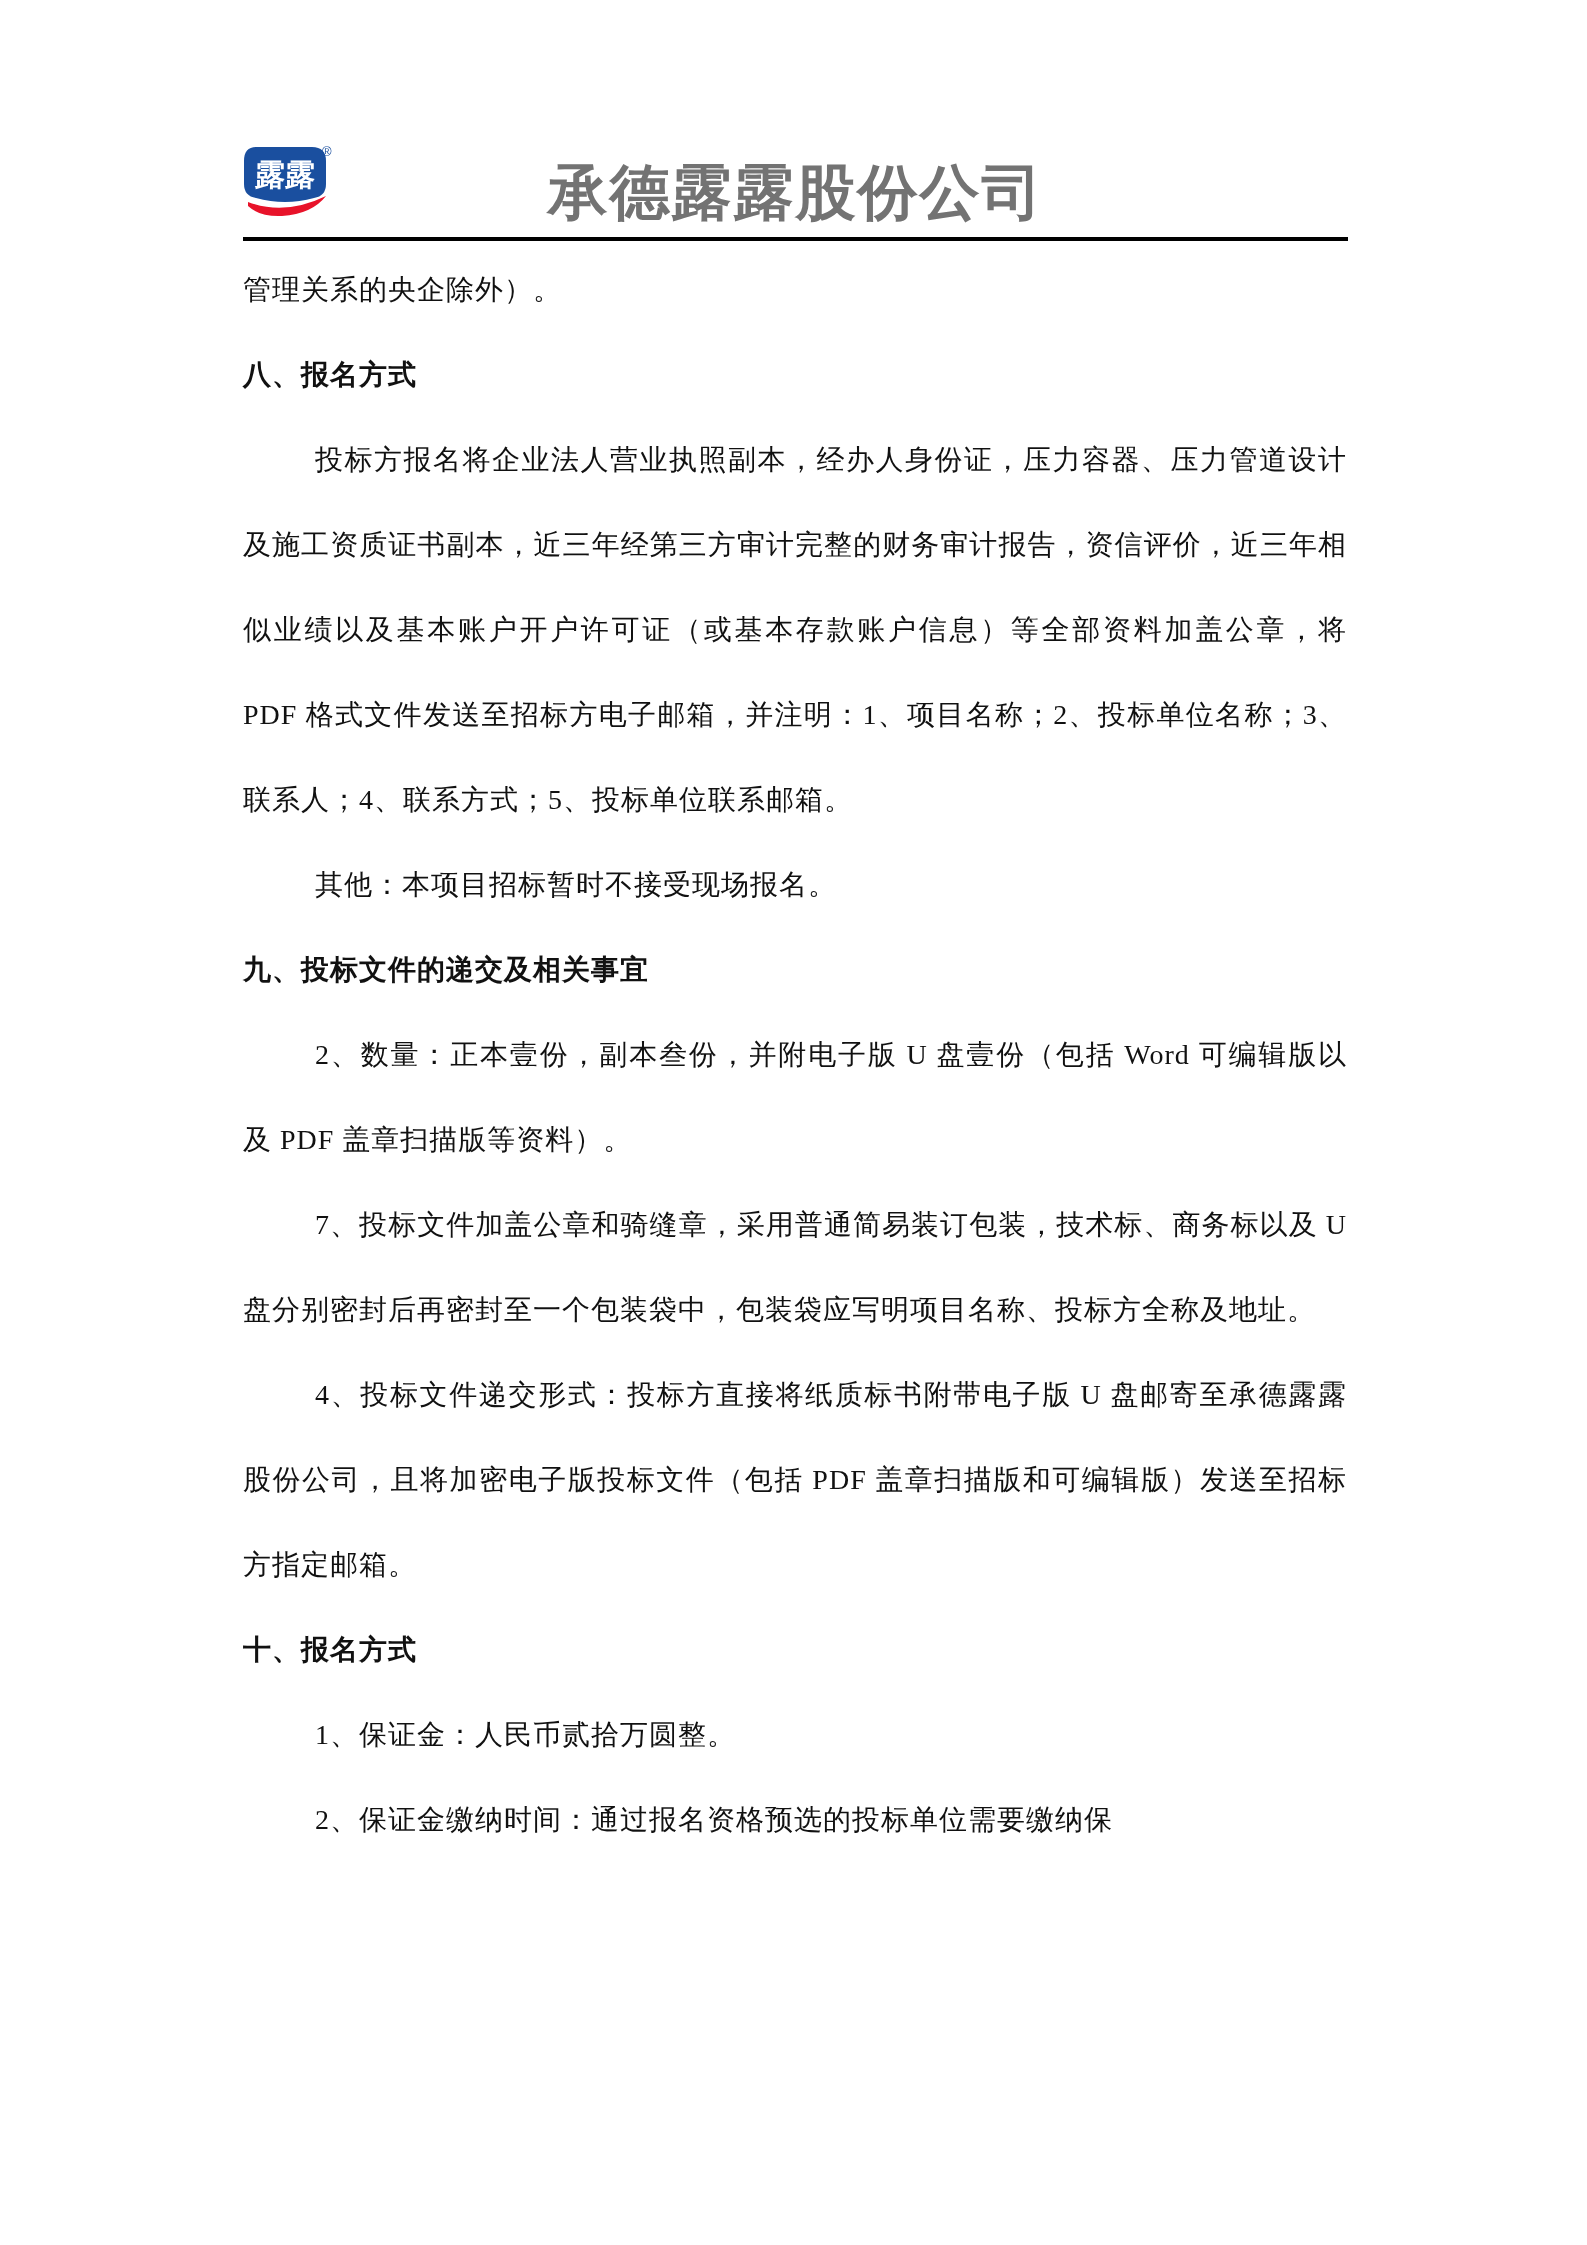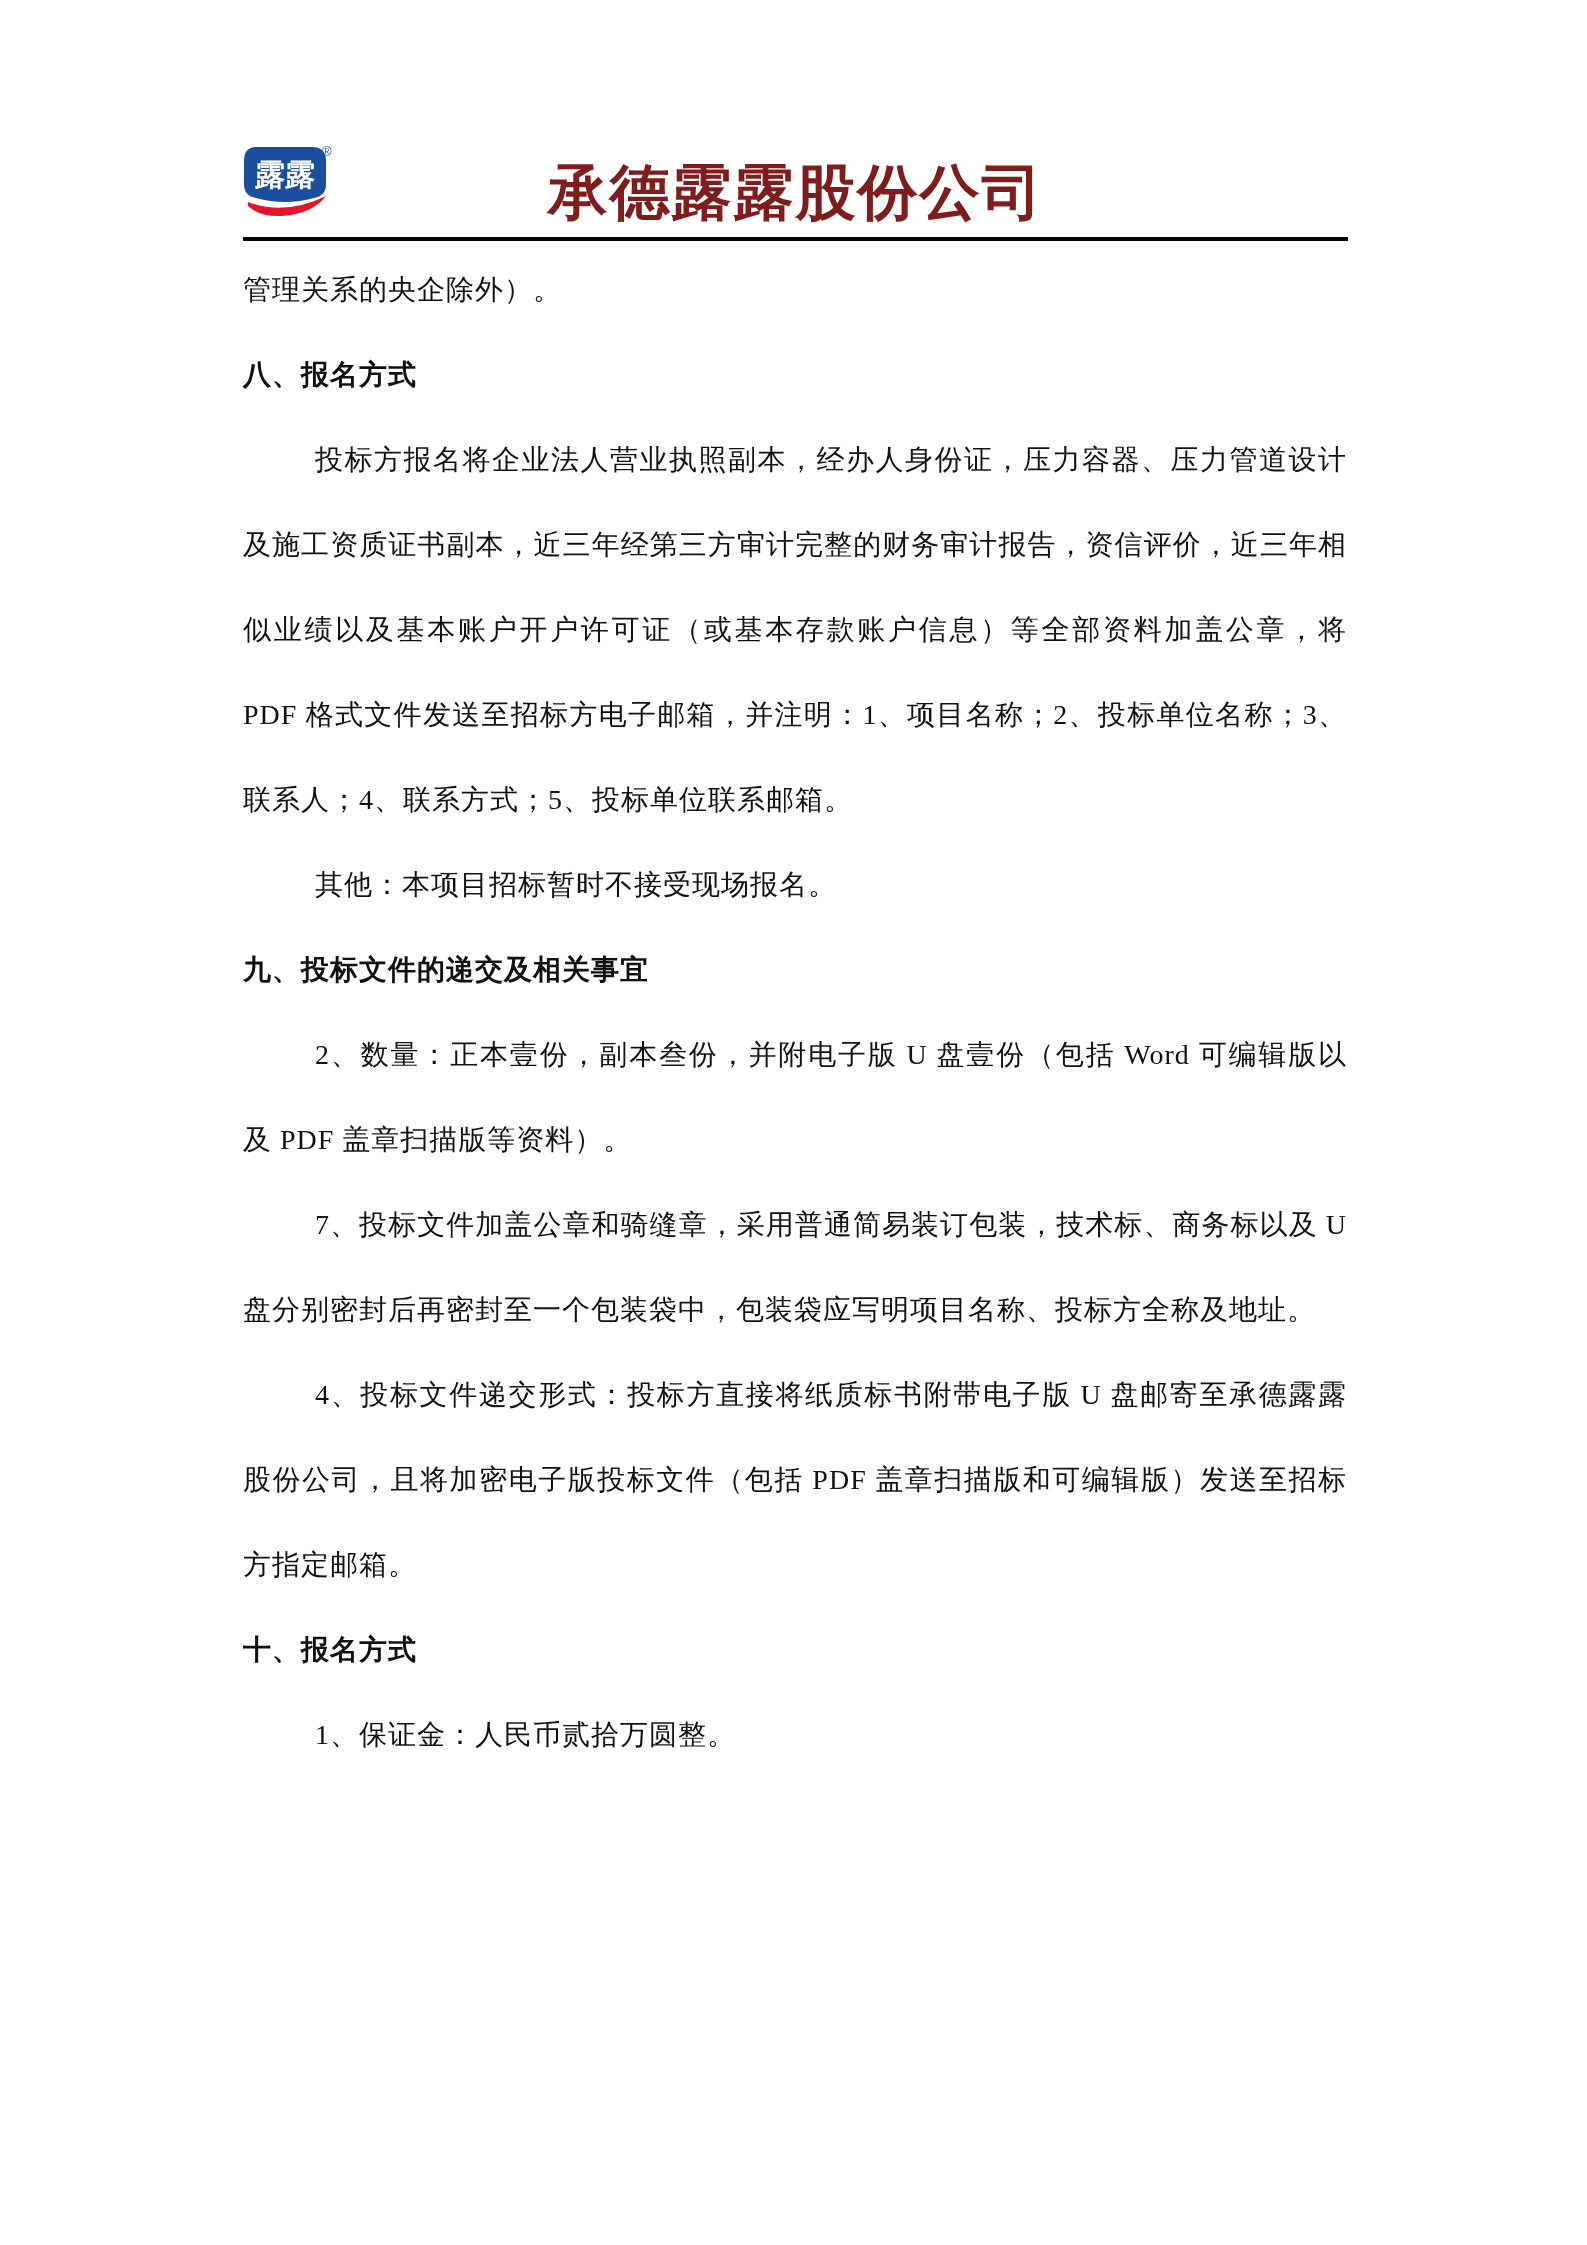--- a/index.html
+++ b/index.html
@@ -82,31 +82,32 @@
 
   <div class="header">
 
     <svg class="logo" viewBox="0 0 92 76">
       <path d="M16 3 H72 Q86 3 86 17 V40 Q86 52 74 54 Q45 62 16 54 Q4 52 4 40 V17 Q4 3 16 3 Z" fill="#1A4F9F"></path>
       <text x="45" y="41" text-anchor="middle" font-size="30" font-weight="bold" font-family="Liberation Sans, sans-serif" fill="#FFFFFF">露露</text>
       <text x="82" y="12" font-size="13" font-family="Liberation Sans, sans-serif" fill="#1A4F9F">®</text>
       <path d="M8 58 Q45 72 86 52 Q72 70 42 72 Q20 73 8 62 Z" fill="#E8132A"></path>
     </svg>
 
-    <div class="company-title" style="color: #7f1d1d;">承德露露股份公司</div>
+    <div class="company-title" style="color: #737373;">承德露露股份公司</div>
 
     <div class="header-divider" style="background: rgb(0, 0, 0);"></div>
   </div>
 
   <div class="doc-body">
     <div class="block indent" style="text-indent:0;">管理关系的央企除外）。</div>
     <div class="block heading">八、报名方式</div>
     <div class="block indent">投标方报名将企业法人营业执照副本，经办人身份证，压力容器、压力管道设计及施工资质证书副本，近三年经第三方审计完整的财务审计报告，资信评价，近三年相似业绩以及基本账户开户许可证（或基本存款账户信息）等全部资料加盖公章，将 PDF 格式文件发送至招标方电子邮箱，并注明：1、项目名称；2、投标单位名称；3、联系人；4、联系方式；5、投标单位联系邮箱。</div>
     <div class="block indent">其他：本项目招标暂时不接受现场报名。</div>
     <div class="block heading">九、投标文件的递交及相关事宜</div>
     <div class="block indent">2、数量：正本壹份，副本叁份，并附电子版 U 盘壹份（包括 Word 可编辑版以及 PDF 盖章扫描版等资料）。</div>
     <div class="block indent">7、投标文件加盖公章和骑缝章，采用普通简易装订包装，技术标、商务标以及 U 盘分别密封后再密封至一个包装袋中，包装袋应写明项目名称、投标方全称及地址。</div>
     <div class="block indent">4、投标文件递交形式：投标方直接将纸质标书附带电子版 U 盘邮寄至承德露露股份公司，且将加密电子版投标文件（包括 PDF 盖章扫描版和可编辑版）发送至招标方指定邮箱。</div>
     <div class="block heading">十、报名方式</div>
     <div class="block indent">1、保证金：人民币贰拾万圆整。</div>
+    <div class="block indent">2、保证金缴纳时间：通过报名资格预选的投标单位需要缴纳保</div>
   </div>
 
 </div>
 
 </body></html>

